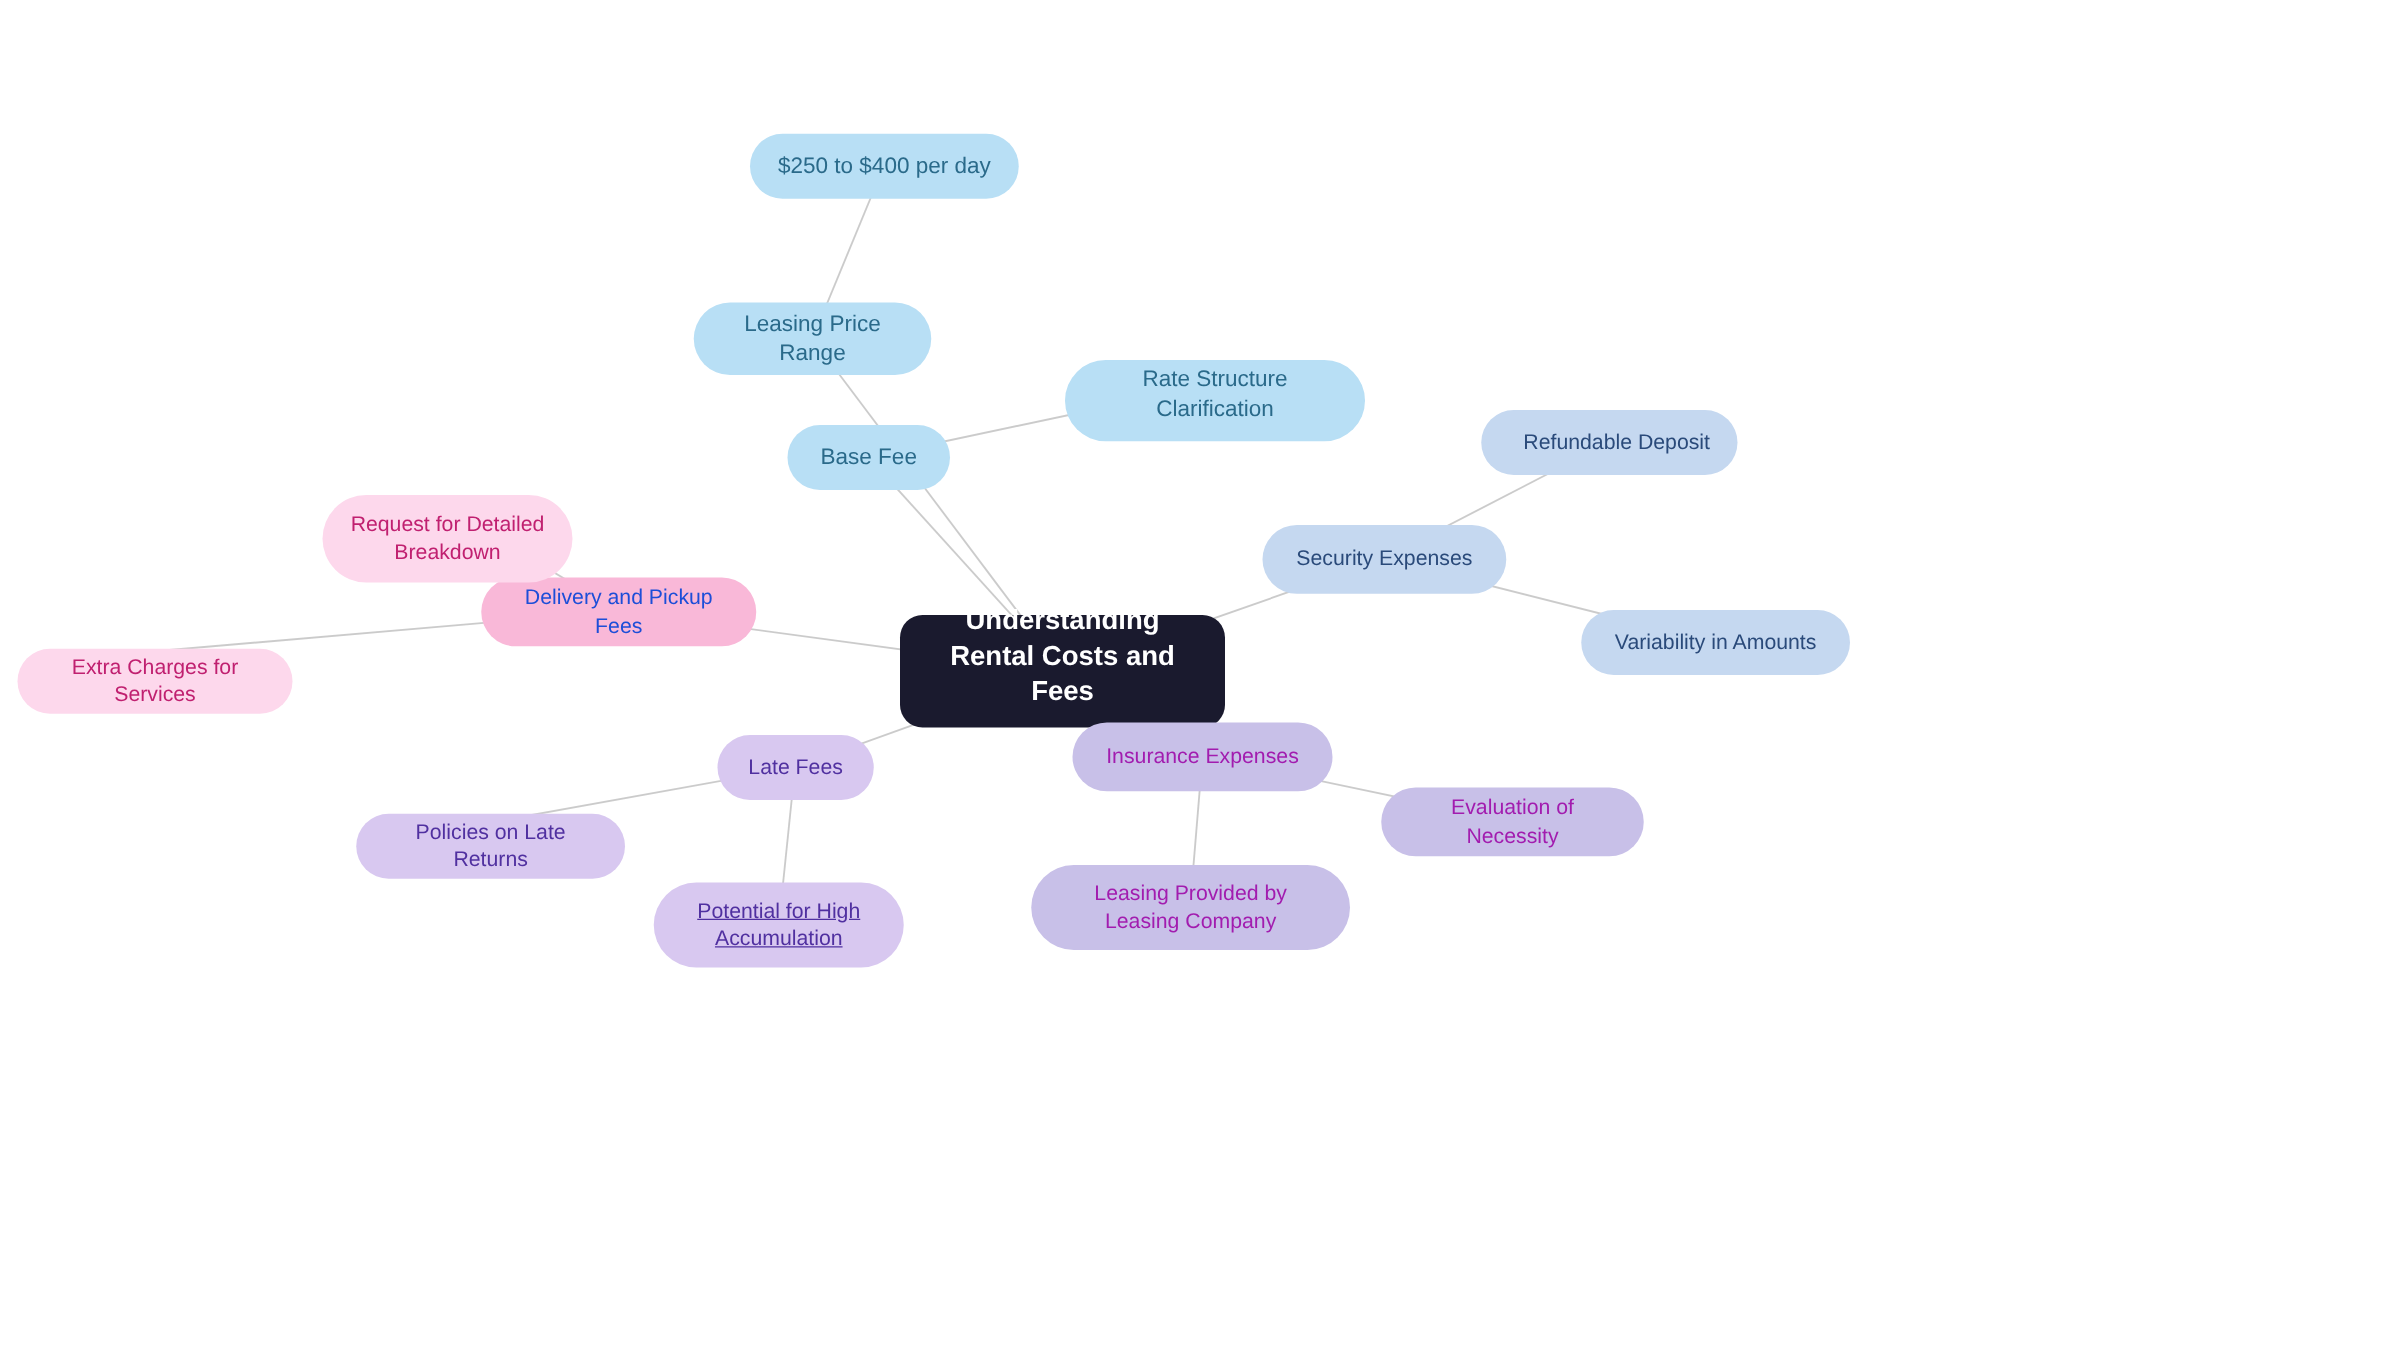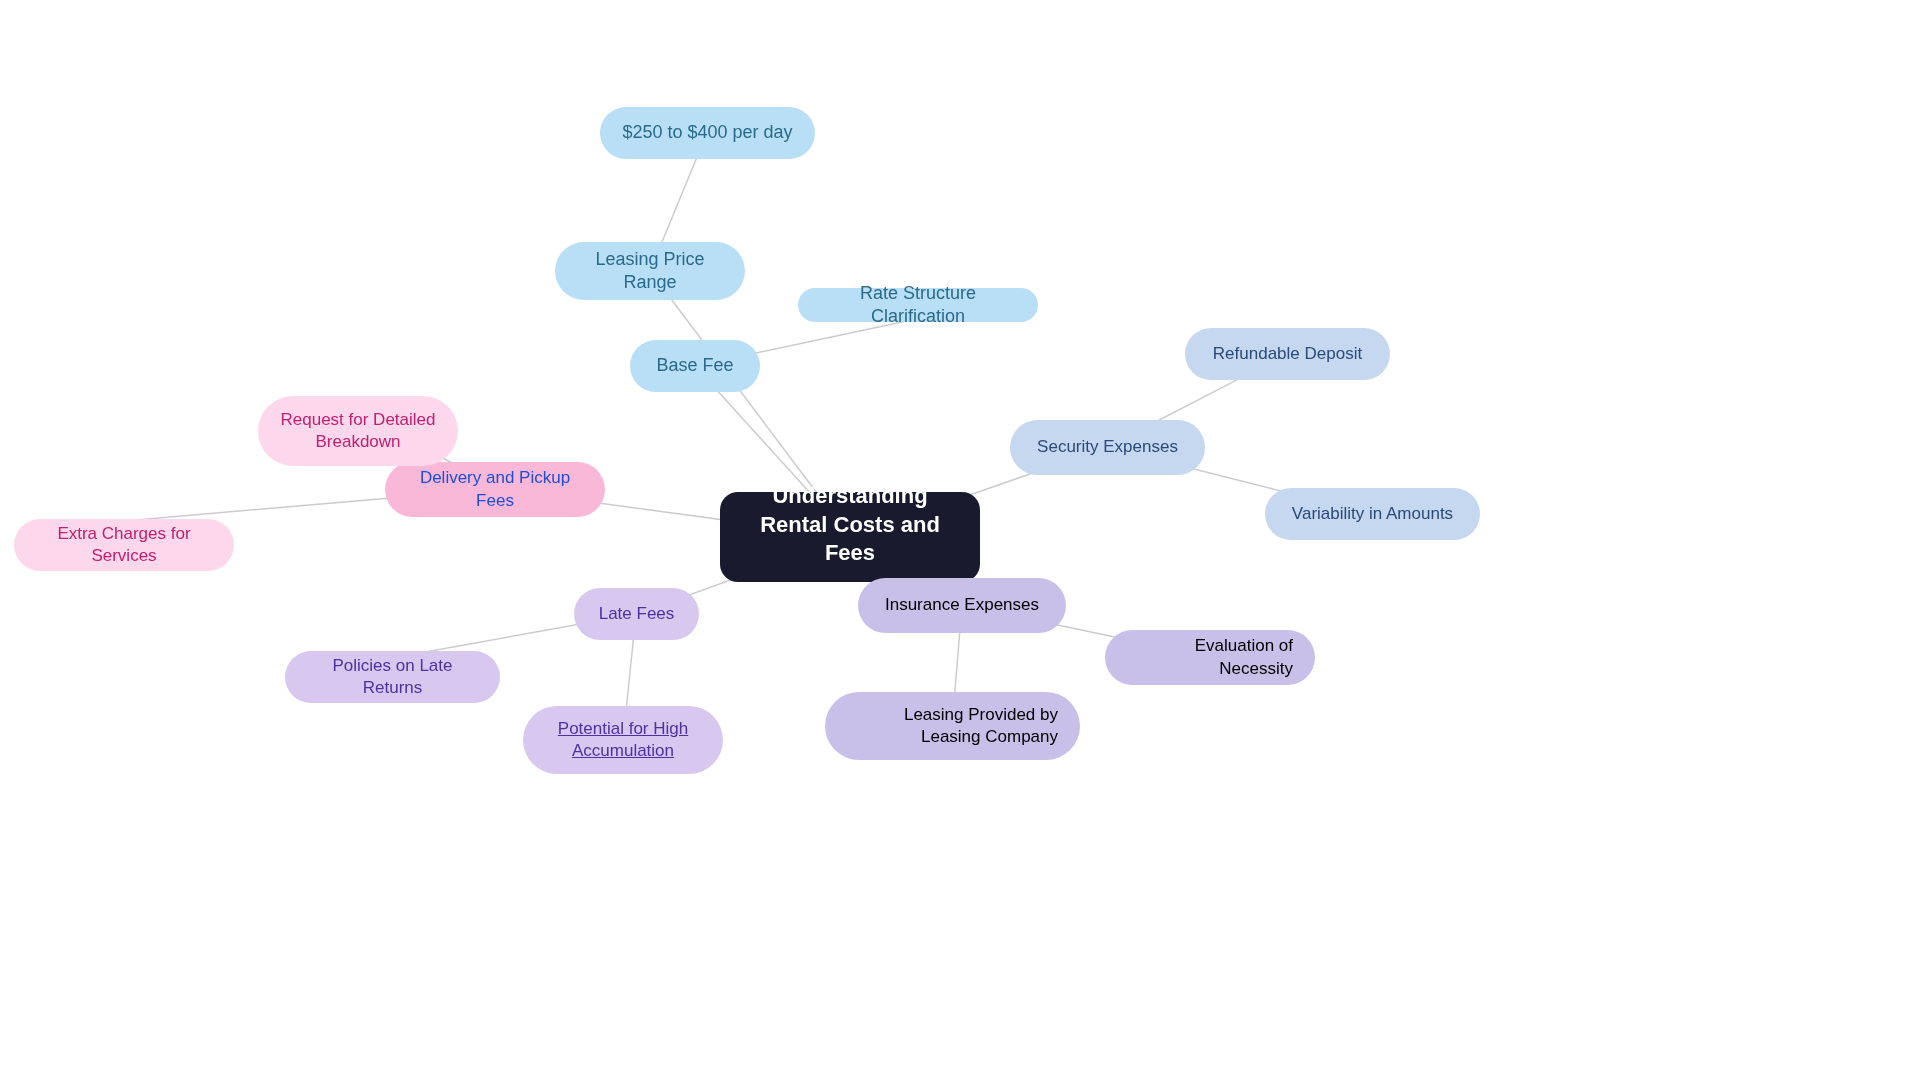--- a/index.html
+++ b/index.html
@@ -66,24 +66,23 @@
       margin-top: 24px;
     }
     .node-purple-light {
       background: #d8c8f0;
       color: #5030a0;
       font-size: 17px;
       font-weight: 500;
     }
     .node-lavender {
       background: #c8c0e8;
-      color: #000000;
+      color: #a21caf;
       font-size: 17px;
       font-weight: 500;
-      text-align: right;
     }
   </style>
 </head>
 <body>
 
 <svg class="connections" id="svg-connections">
     <line x1="850" y1="537" x2="650" y2="271" stroke="#aaaaaa" stroke-width="1.5" opacity="0.6"></line>
     <line x1="650" y1="271" x2="707" y2="133" stroke="#aaaaaa" stroke-width="1.5" opacity="0.6"></line>
     <line x1="850" y1="537" x2="695" y2="366" stroke="#aaaaaa" stroke-width="1.5" opacity="0.6"></line>
     <line x1="695" y1="366" x2="940" y2="314" stroke="#aaaaaa" stroke-width="1.5" opacity="0.6"></line>
@@ -111,29 +110,29 @@
 </div>
 
 <div class="node node-blue-light" style="left: 600px; top: 107px; width: 215px; height: 52px;">
   <span>$250 to $400 per day</span>
 </div>
 
 <div class="node node-blue-light" style="left: 630px; top: 340px; width: 130px; height: 52px;">
   <span>Base Fee</span>
 </div>
 
-<div class="node node-blue-light" style="left: 798px; top: 288px; width: 240px; height: 34px;">
+<div class="node node-blue-light" style="left: 852px; top: 288px; width: 240px; height: 65px; align-items: flex-end;">
   <span>Rate Structure Clarification</span>
 </div>
 
 <div class="node node-blue-mid" style="left: 1010px; top: 420px; width: 195px; height: 55px;">
   <span>Security Expenses</span>
 </div>
 
-<div class="node node-blue-mid" style="left: 1185px; top: 328px; width: 205px; height: 52px;">
+<div class="node node-blue-mid" style="left: 1185px; top: 328px; width: 205px; height: 52px; justify-content: flex-end;">
   <span>Refundable Deposit</span>
 </div>
 
 <div class="node node-blue-mid" style="left: 1265px; top: 488px; width: 215px; height: 52px;">
   <span>Variability in Amounts</span>
 </div>
 
 <div class="node node-pink" style="left: 385px; top: 462px; width: 220px; height: 55px;">
   <span>Delivery and Pickup Fees</span>
 </div>

